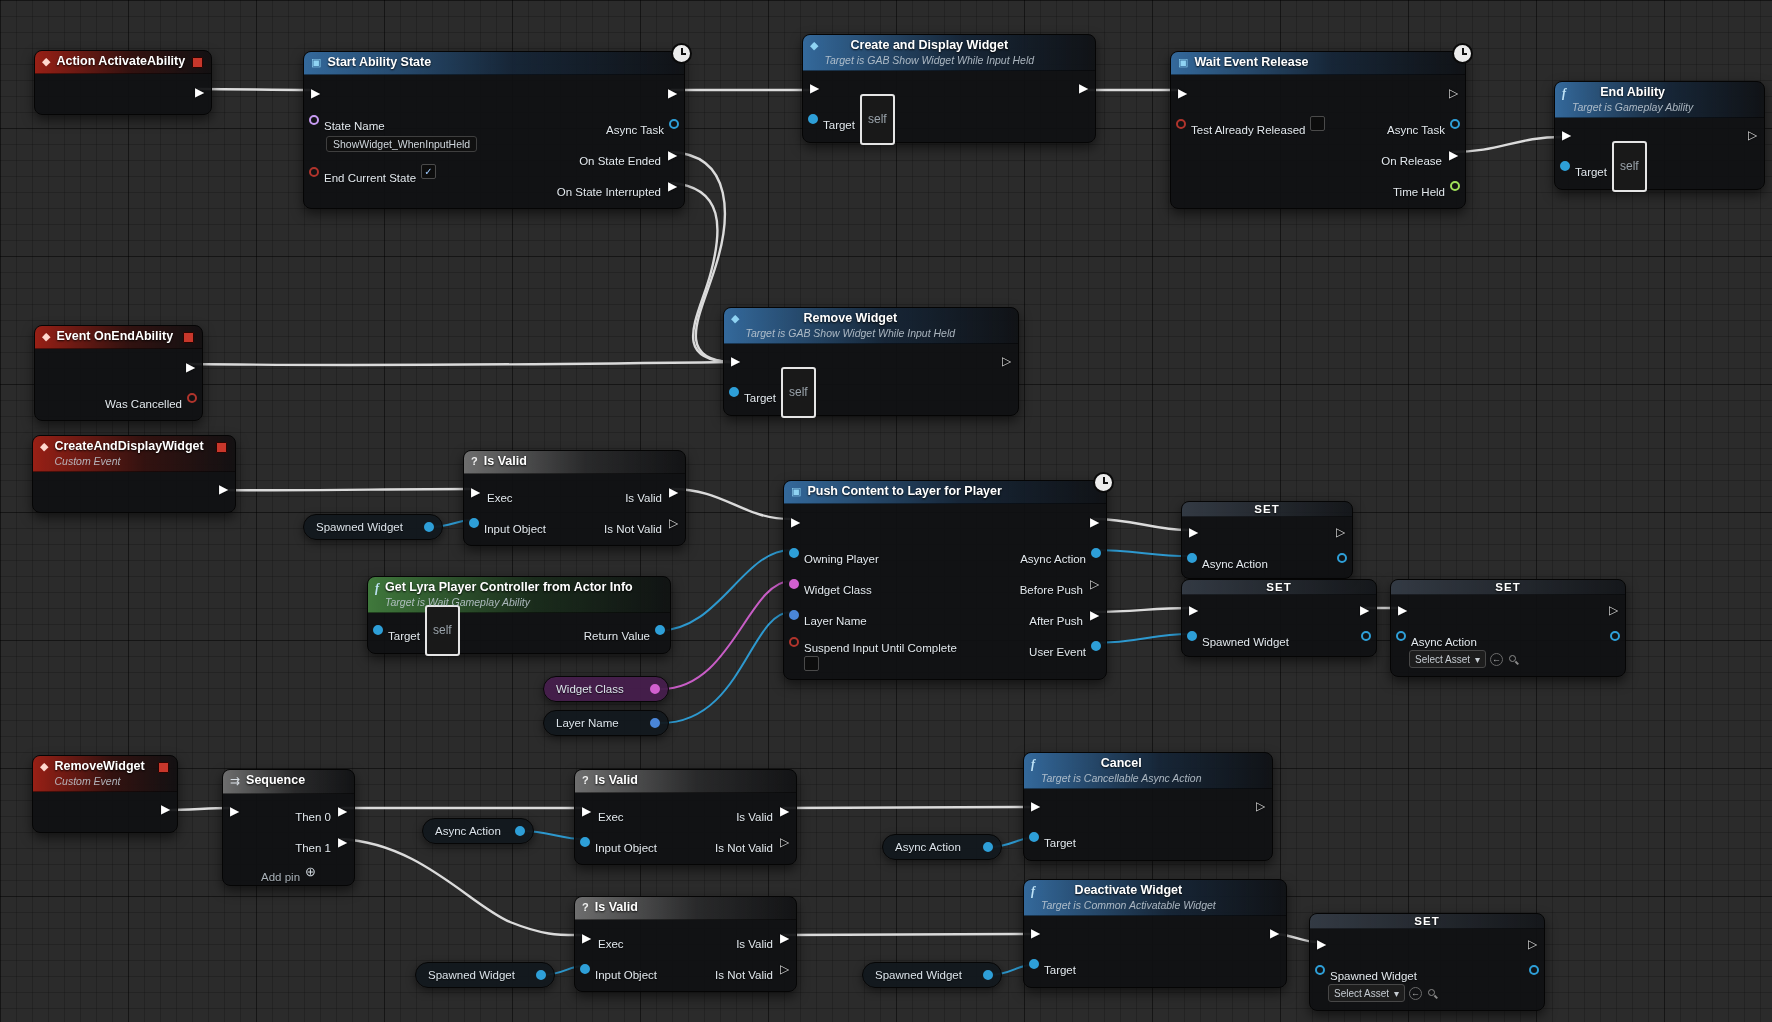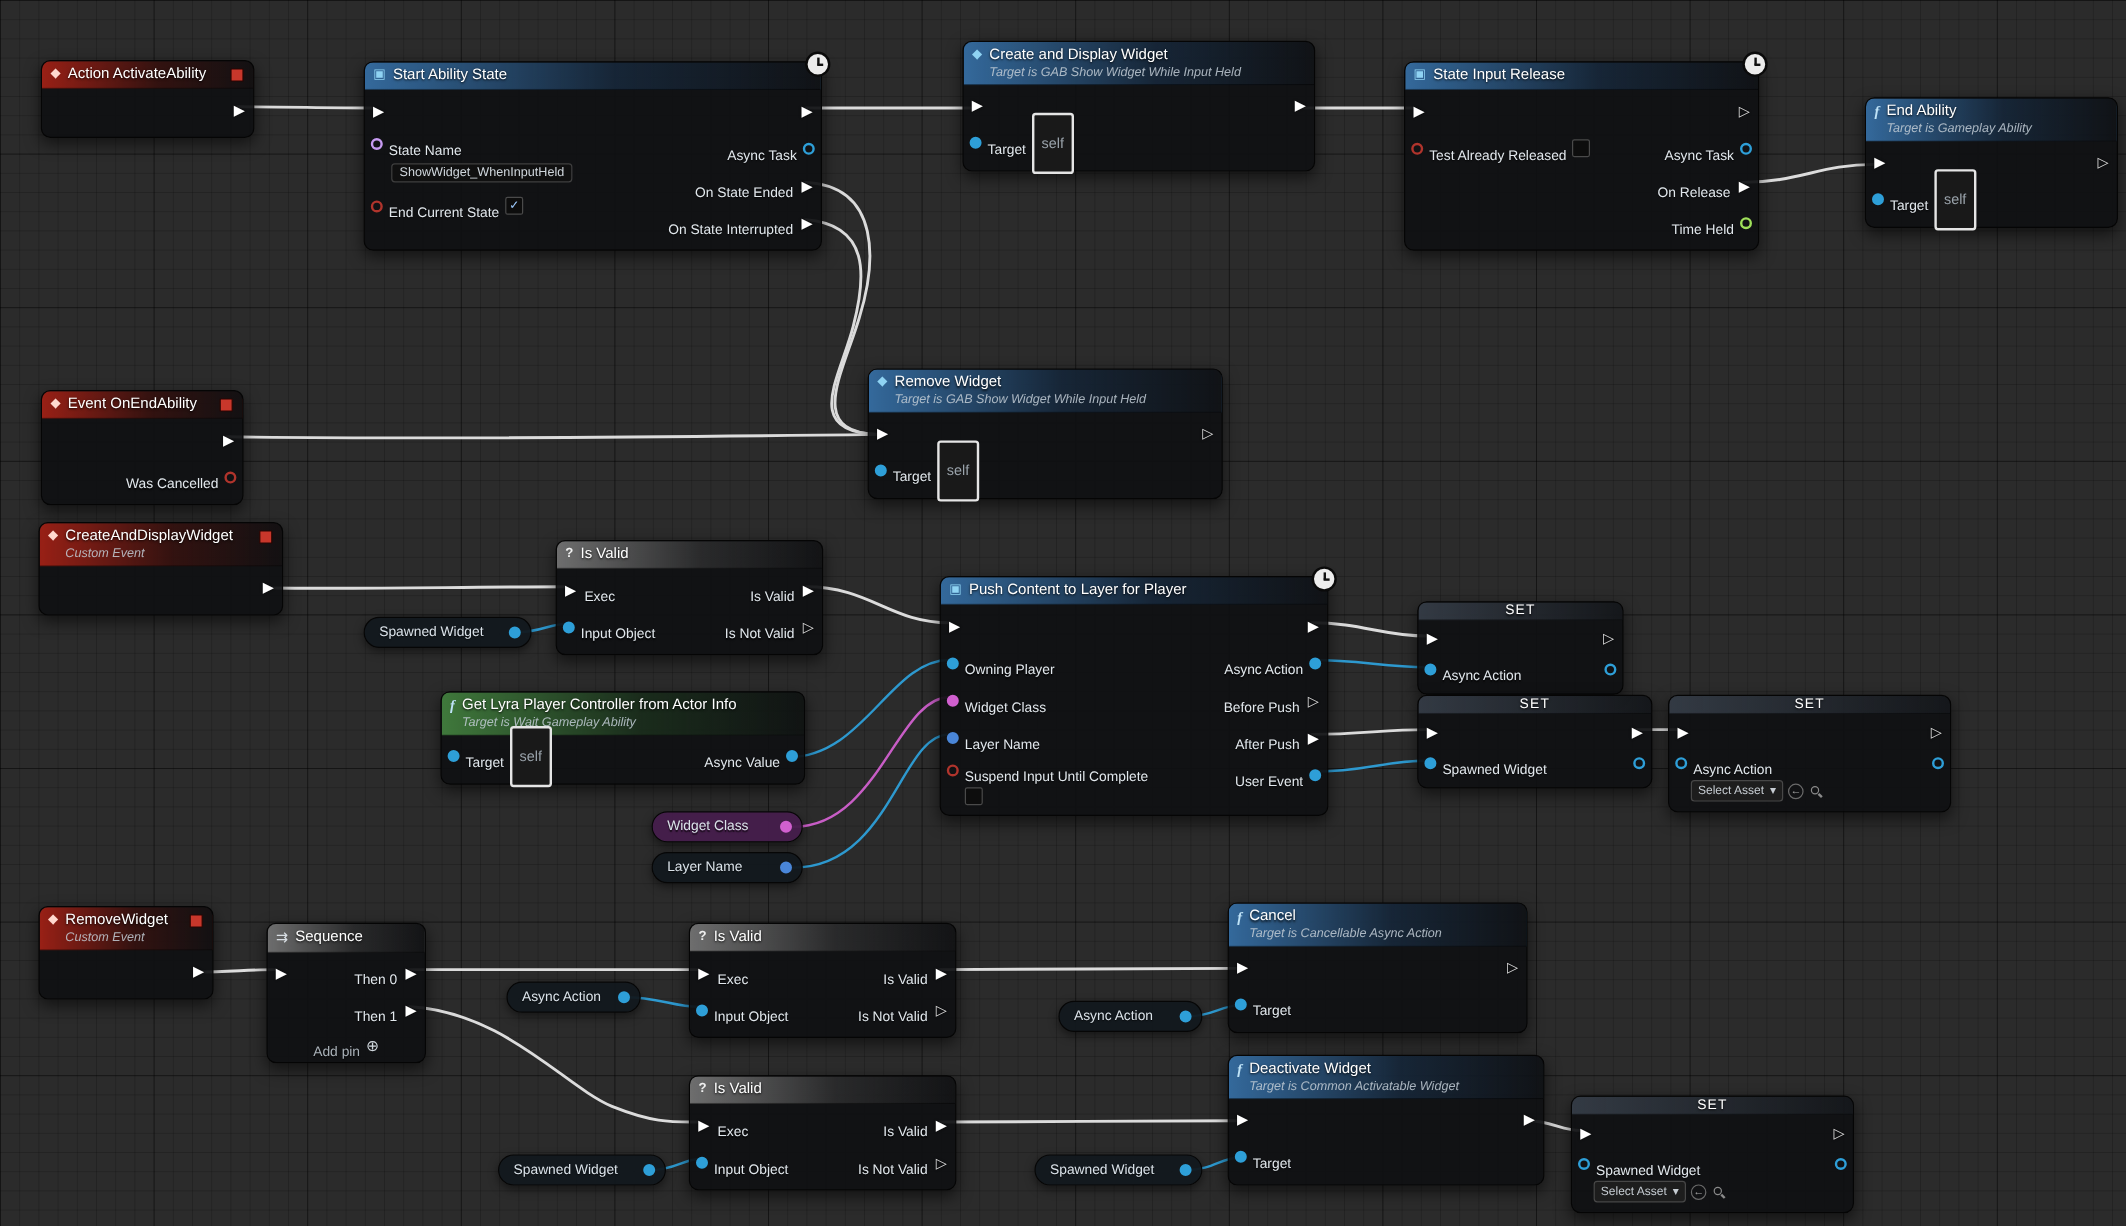--- a/index.html
+++ b/index.html
@@ -13,21 +13,21 @@
       linear-gradient(rgba(0,0,0,.18) 0 1px, transparent 1px),
       linear-gradient(90deg, rgba(0,0,0,.18) 0 1px, transparent 1px);
     background-size:128px 128px,128px 128px,16px 16px,16px 16px;
   }
   svg.wires{position:absolute;left:0;top:0;}
   .node{position:absolute;background:rgba(15,16,18,.93);border:1px solid #050505;border-radius:8px;
         box-shadow:0 5px 12px rgba(0,0,0,.55);color:#dfe5ea;font-size:12px;}
   .hdr{display:flex;align-items:flex-start;gap:6px;padding:3px 8px 3px 7px;border-radius:7px 7px 0 0;
        border-bottom:1px solid rgba(0,0,0,.45);min-height:16px;}
   .hdr .titles{display:flex;flex-direction:column;line-height:1.25;}
-  .hdr .t{font-weight:400;font-size:12.5px;color:#fff;text-shadow:0 1px 2px rgba(0,0,0,.9);white-space:nowrap;}
+  .hdr .t{font-weight:700;font-size:12.5px;color:#fff;text-shadow:0 1px 2px rgba(0,0,0,.9);white-space:nowrap;text-align:center;}
   .hdr .s{font-style:italic;font-size:10.5px;color:#c3cdd6;opacity:.85;white-space:nowrap;}
   .hdr-red  {background:linear-gradient(90deg,rgba(160,33,22,.95),rgba(92,19,12,.45) 55%,rgba(40,10,8,.10));}
   .hdr-blue {background:linear-gradient(90deg,rgba(54,110,163,.95),rgba(30,62,97,.45) 55%,rgba(16,30,48,.10));}
   .hdr-green{background:linear-gradient(90deg,rgba(66,126,62,.95),rgba(38,76,38,.45) 55%,rgba(18,40,18,.10));}
   .hdr-gray {background:linear-gradient(90deg,rgba(118,118,118,.92),rgba(72,72,72,.45) 55%,rgba(40,40,40,.10));}
   .hdr-set  {background:linear-gradient(90deg,rgba(80,92,108,.55),rgba(42,50,60,.18));justify-content:center;
              padding:0 8px;min-height:14px;align-items:center;}
   .hdr-set .t{font-size:11.5px;letter-spacing:1px;}
   .ic{font-size:11px;line-height:1.4;flex:0 0 auto;}
   .ic-event{color:#ffd9cf;}
@@ -198,21 +198,21 @@
             <span class="xpin">▶</span>
           </div>
       </div>
     </div>
   </div>
 
   <div class="node" style="left:1170px;top:51px;width:294px;">
     <div class="clock"></div>
     <div class="hdr hdr-blue">
       <span class="ic ic-box">▣</span>
-      <span class="t">State Input Release</span>
+      <span class="t">Wait Event Release</span>
     </div>
     <div class="body">
       <div class="col">
         <div class="row">
             <span class="xpin">▶</span>
           </div>
         <div class="row">
             <span class="cpin c-bool"></span>
             <span class="lbl">Test Already Released</span>
             <span class="cb"></span>
@@ -429,21 +429,21 @@
     <div class="body">
       <div class="col">
         <div class="row">
             <span class="cpin c-obj f"></span>
             <span class="lbl">Target</span>
             <span class="selfbox">self</span>
           </div>
       </div>
       <div class="col r">
         <div class="row">
-            <span class="lbl">Async Value</span>
+            <span class="lbl">Return Value</span>
             <span class="cpin c-obj f"></span>
           </div>
       </div>
     </div>
   </div>
 
   <div class="pill pill-purple" style="left:543px;top:676px;width:126px;">
     <span class="plbl">Widget Class</span>
     <span class="cpin c-class f"></span>
   </div>

